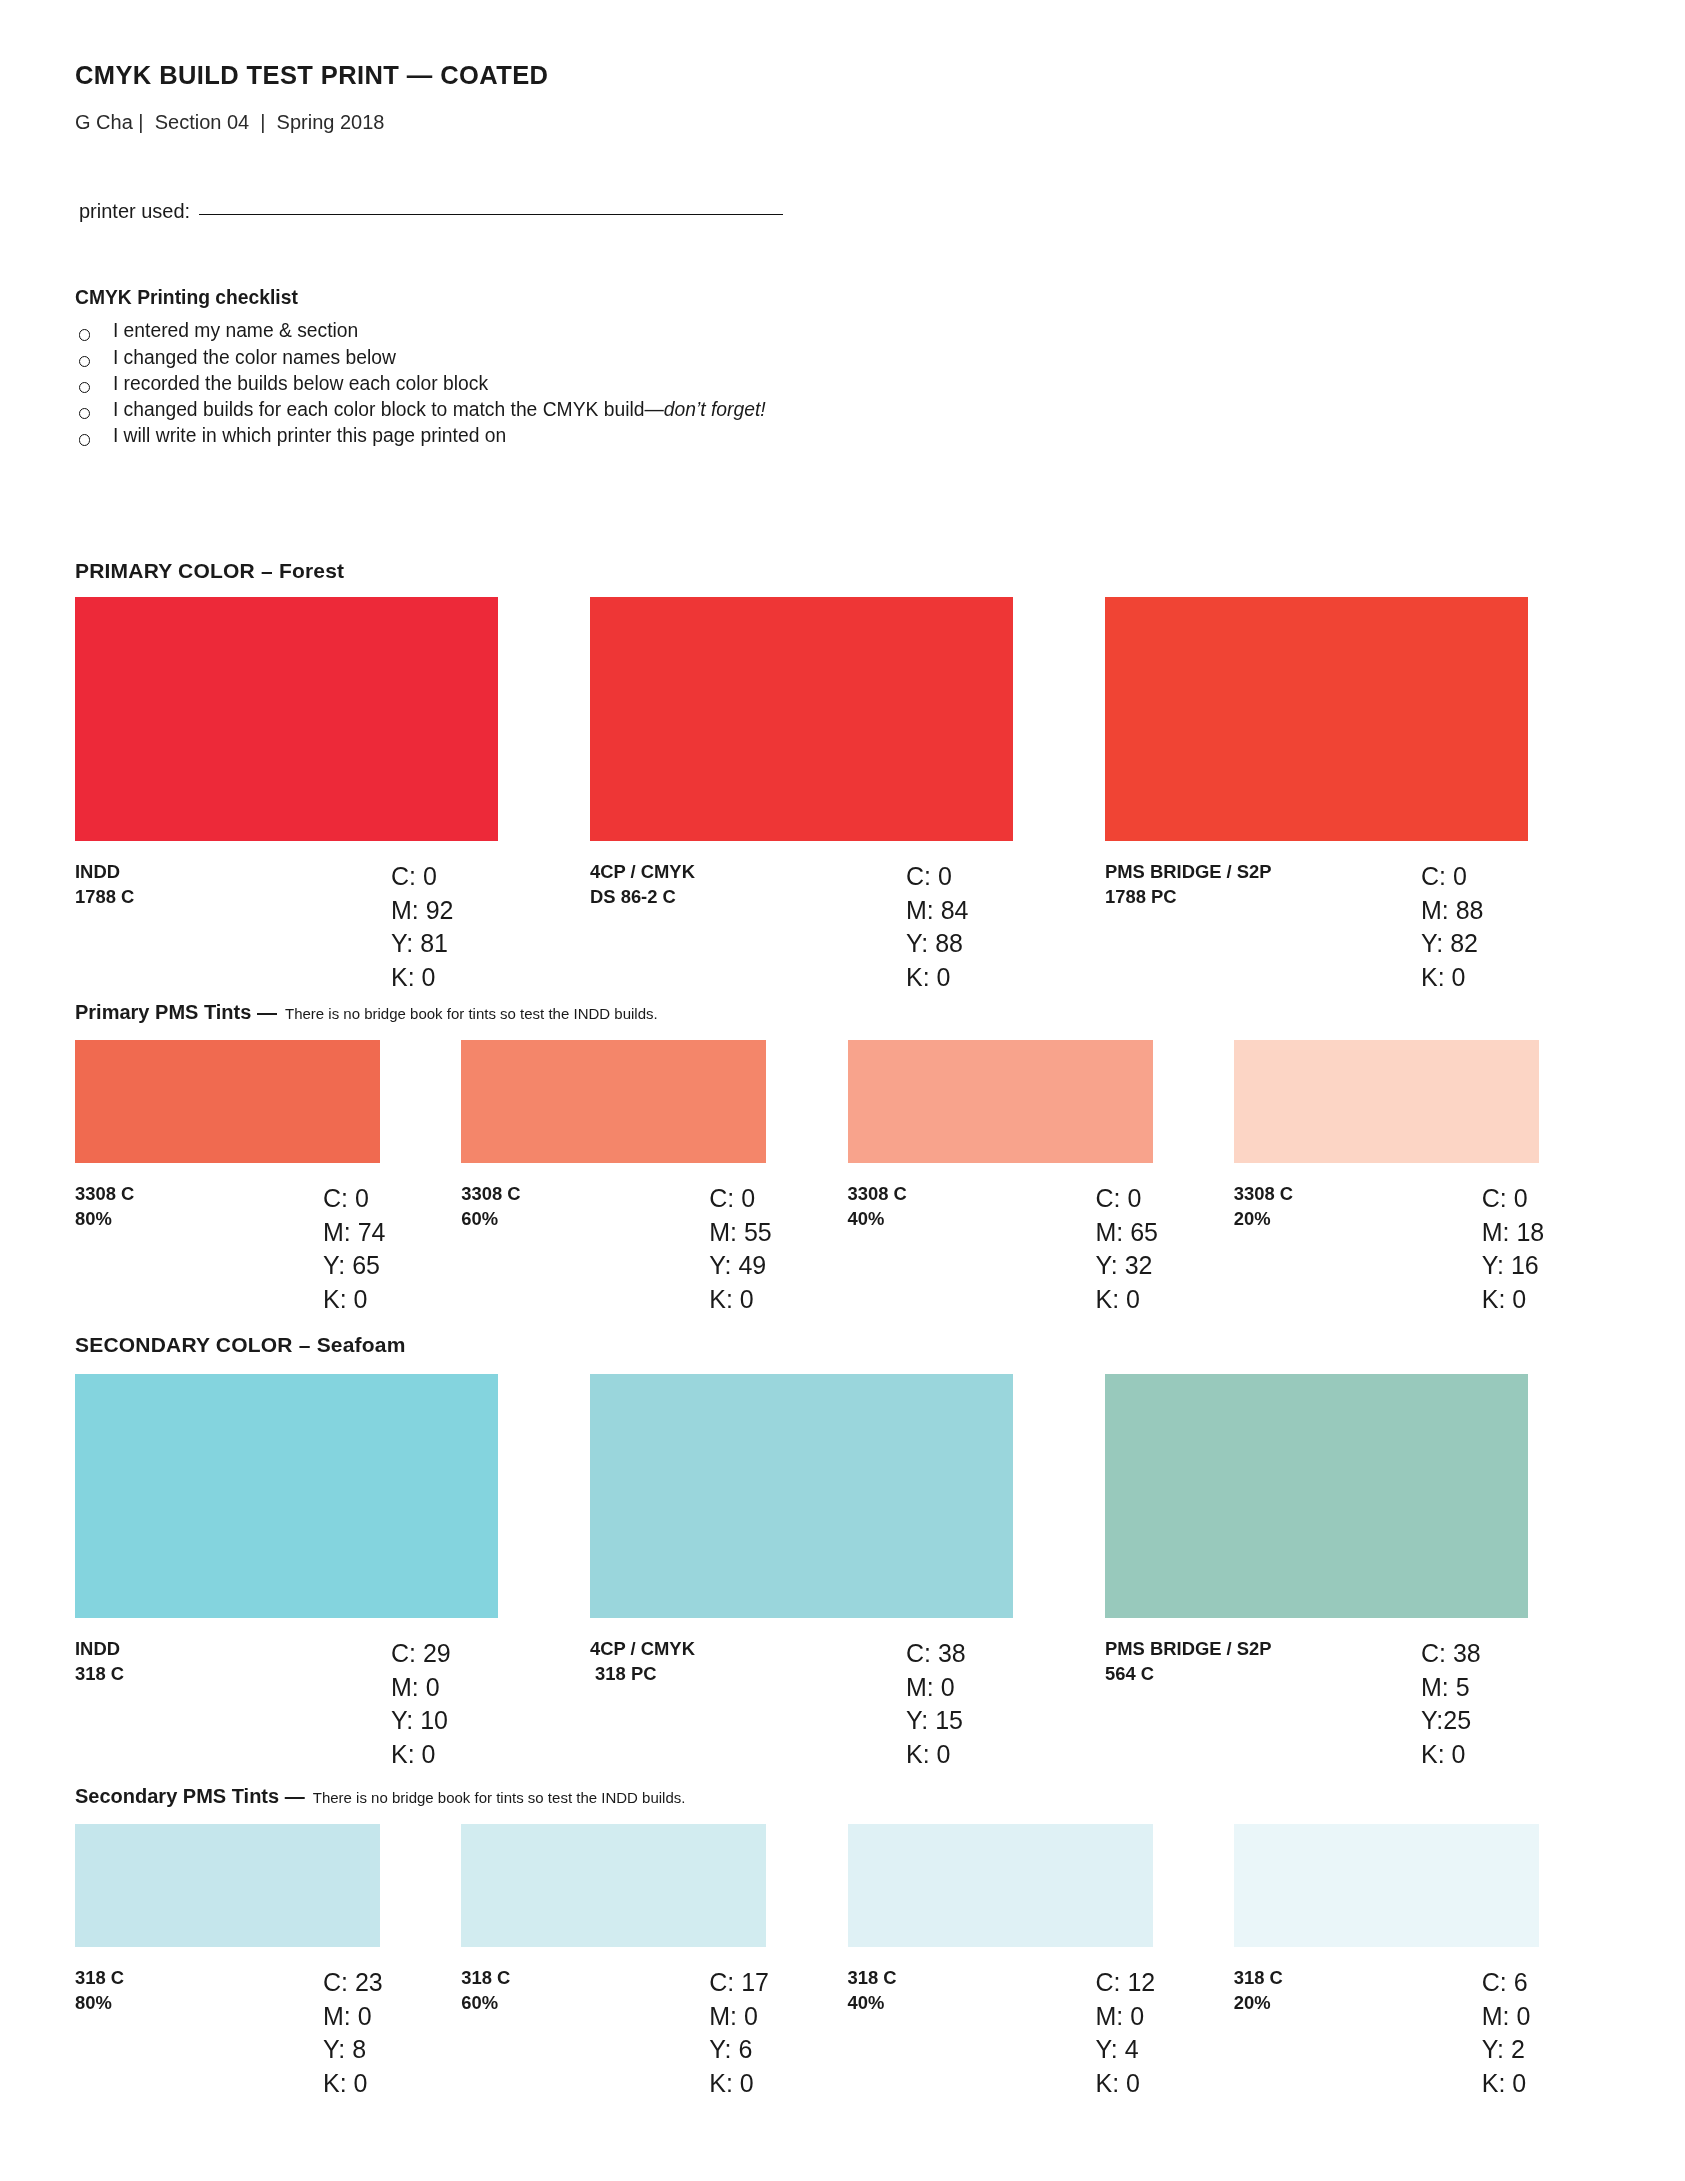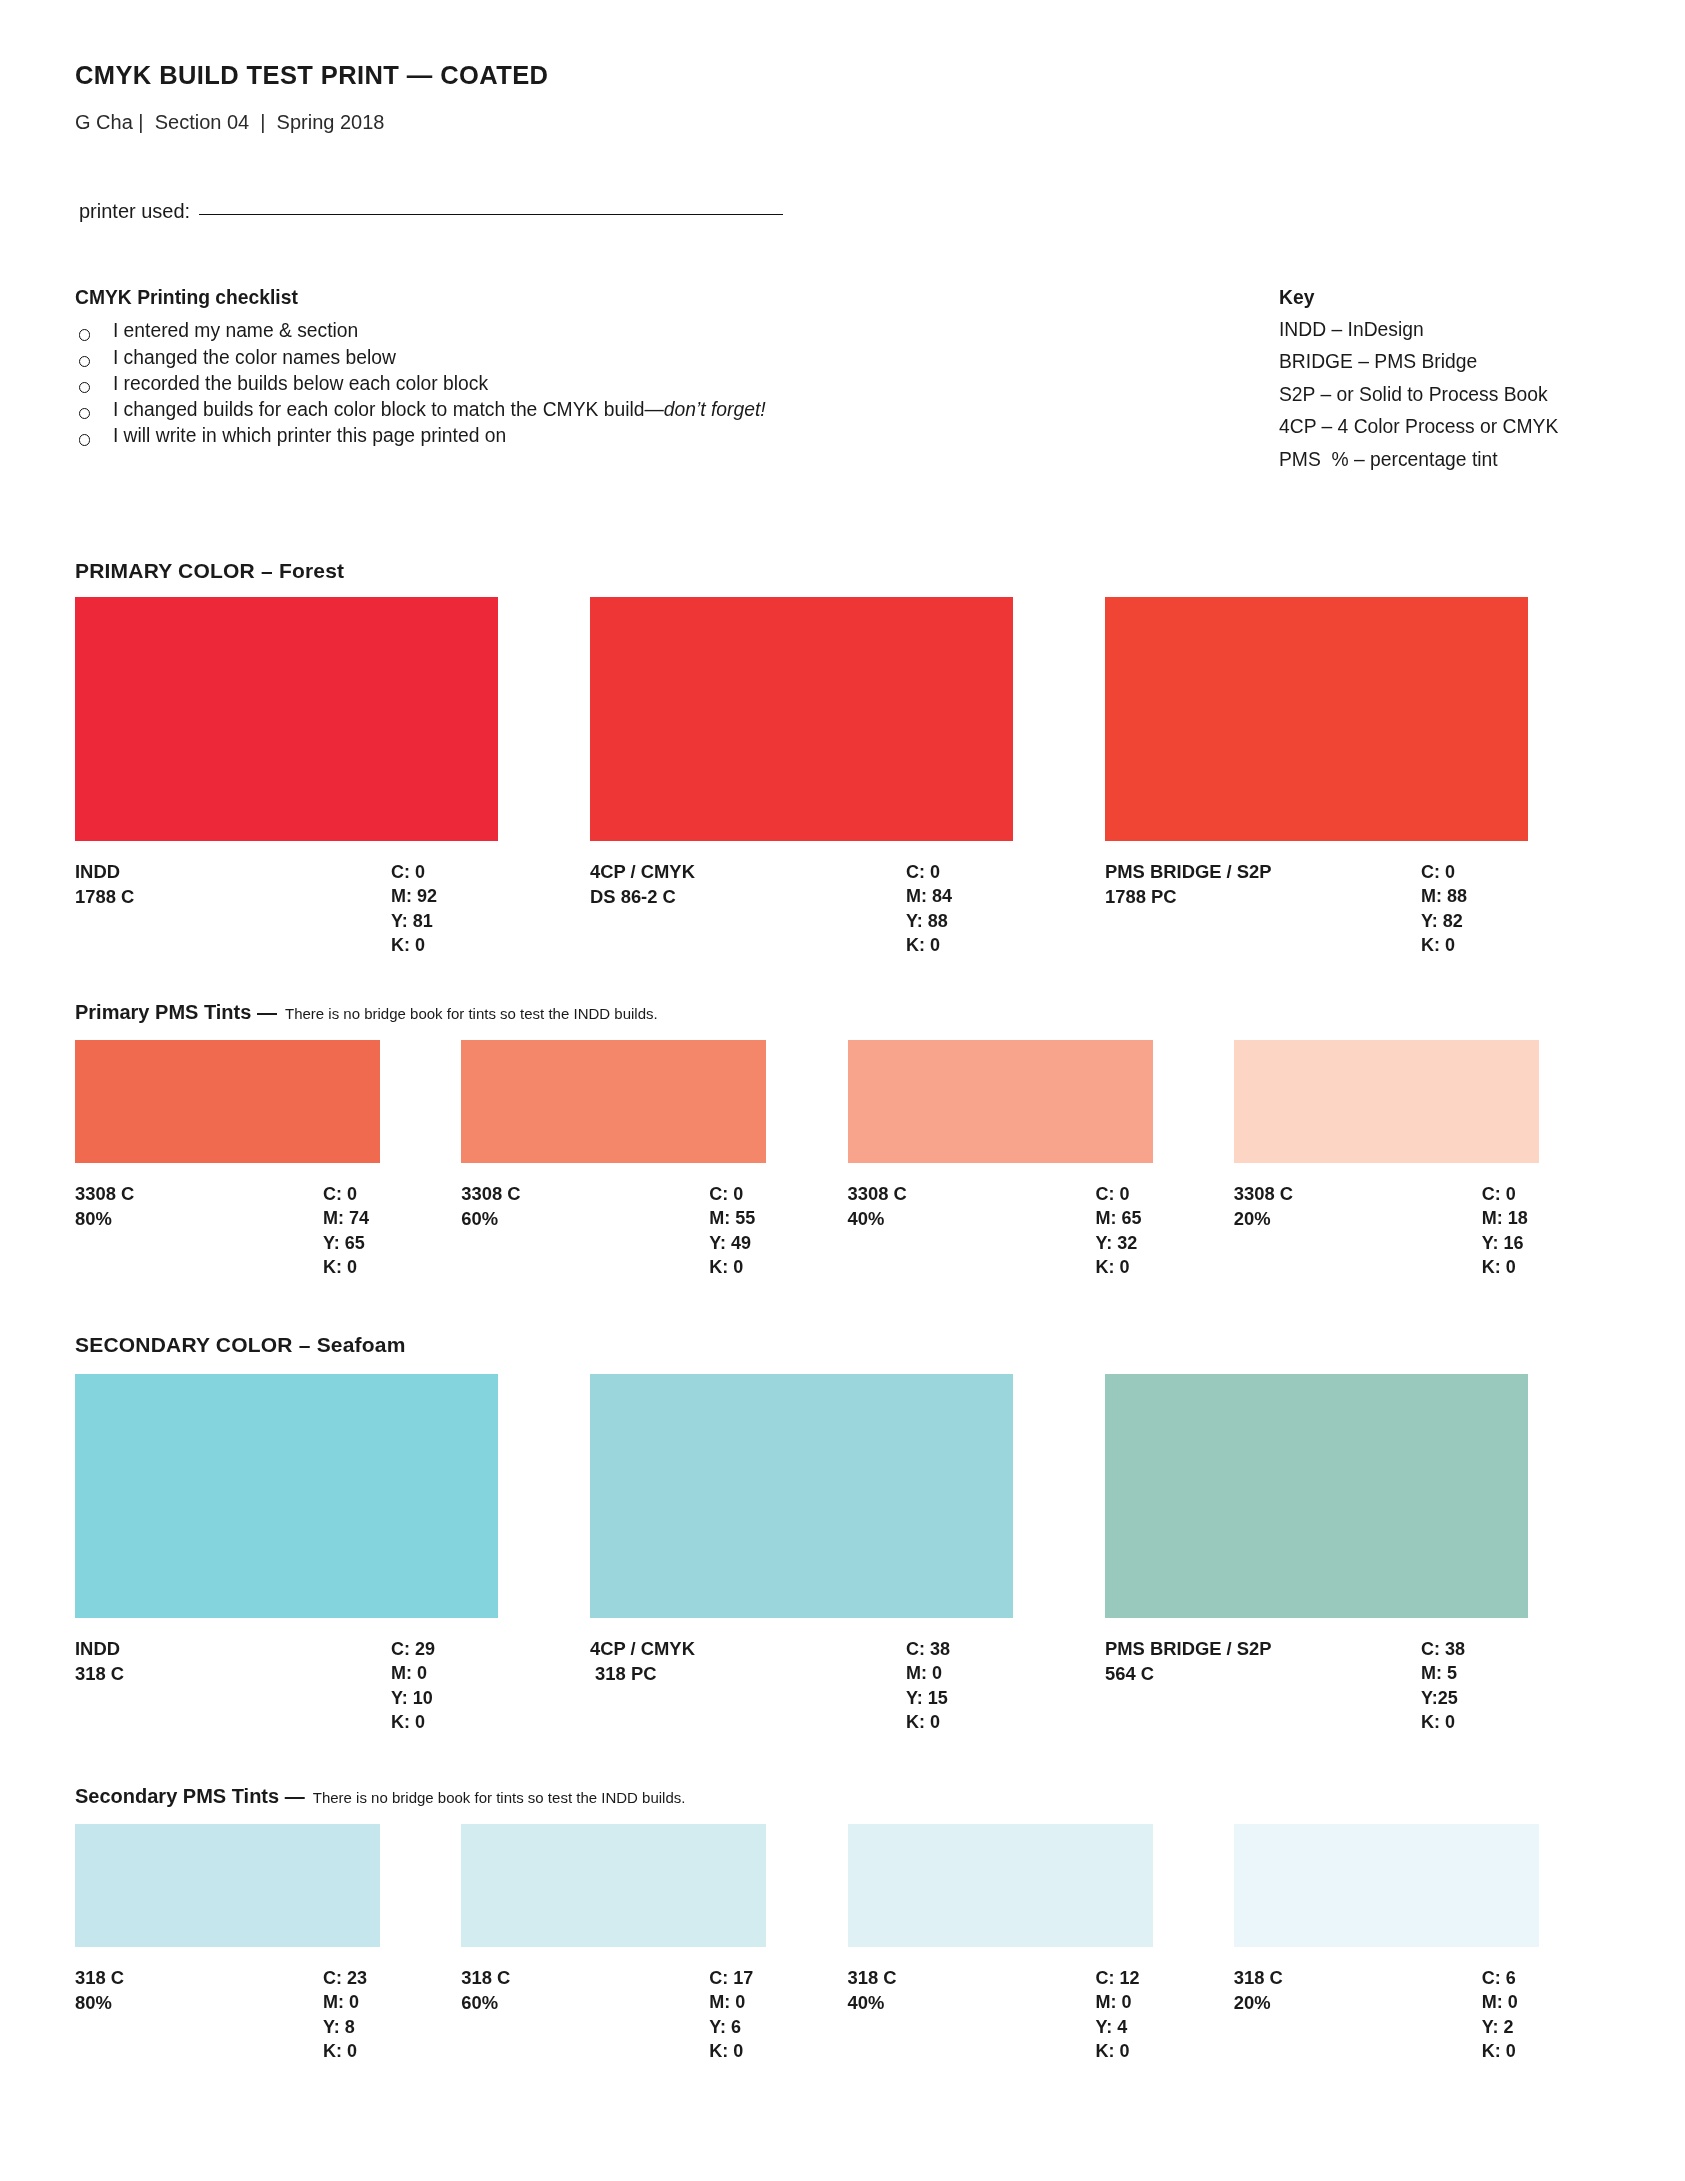--- a/index.html
+++ b/index.html
@@ -159,22 +159,22 @@
     margin-top: 19.3px;
     gap: 48px;
   }
   .swatch-names {
     font-size: 18.4px;
     font-weight: bold;
     line-height: 1.32;
     white-space: pre;
   }
   .swatch-build {
-    font-size: 18px;
-    font-weight: bold;
+    font-size: 25px;
+    font-weight: normal;
     line-height: 1.34;
     color: #1a1a1a;
     white-space: pre;
   }
 </style>
 </head>
 <body>
 
 <div class="page">
 
@@ -205,30 +205,20 @@
           <span class="check-box"></span>
           <span class="check-text">I changed builds for each color block to match the CMYK build—<i>don’t forget!</i></span>
         </div>
         <div class="check-item">
           <span class="check-box"></span>
           <span class="check-text">I will write in which printer this page printed on</span>
         </div>
       </div>
   </div>
 
-  <div class="key">
-    <div class="key-title">Key</div>
-    <div id="key-lines">
-        <div class="key-line">INDD – InDesign</div>
-        <div class="key-line">BRIDGE – PMS Bridge</div>
-        <div class="key-line">S2P – or Solid to Process Book</div>
-        <div class="key-line">4CP – 4 Color Process or CMYK</div>
-        <div class="key-line">PMS  % – percentage tint</div>
-      </div>
-  </div>
 
   <div class="section-heading" style="left:75px; top:559px;">PRIMARY COLOR – Forest</div>
   <div id="primary-swatches" class="swatch-row" style="left:75px; top:597px; width:1545px;">
       <div class="swatch-cell" style="width: 535px; margin-right: 0px;">
         <div class="swatch-block" style="height: 244px; background: rgb(237, 41, 57); width: 423px;"></div>
         <div class="swatch-info">
           <div class="swatch-names" style="width: 268px;"><div>INDD</div><div>1788 C</div></div>
           <div class="swatch-build"><div>C: 0</div><div>M: 92</div><div>Y: 81</div><div>K: 0</div></div>
         </div>
       </div>

